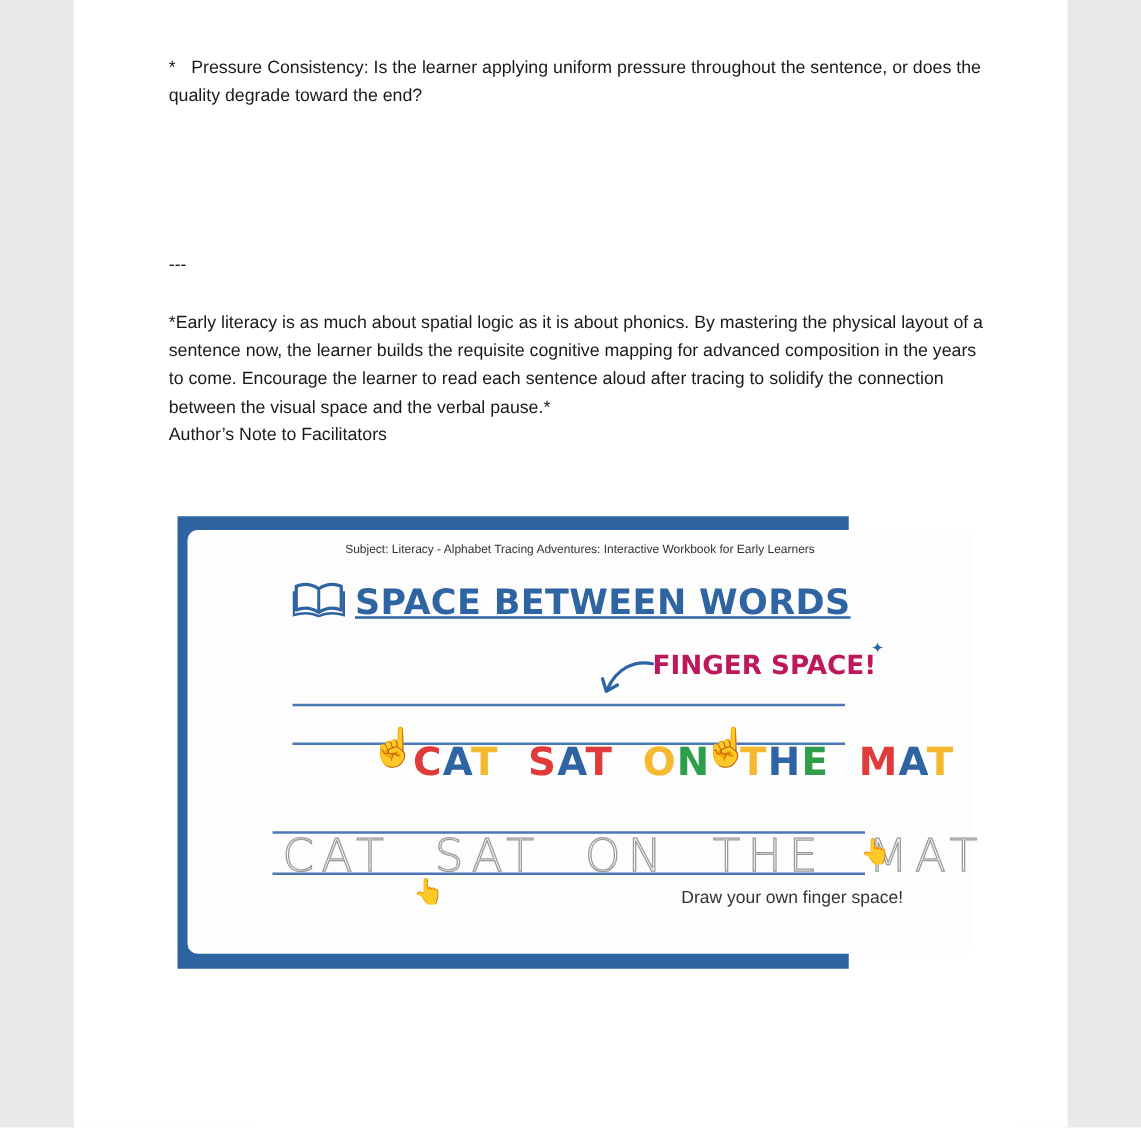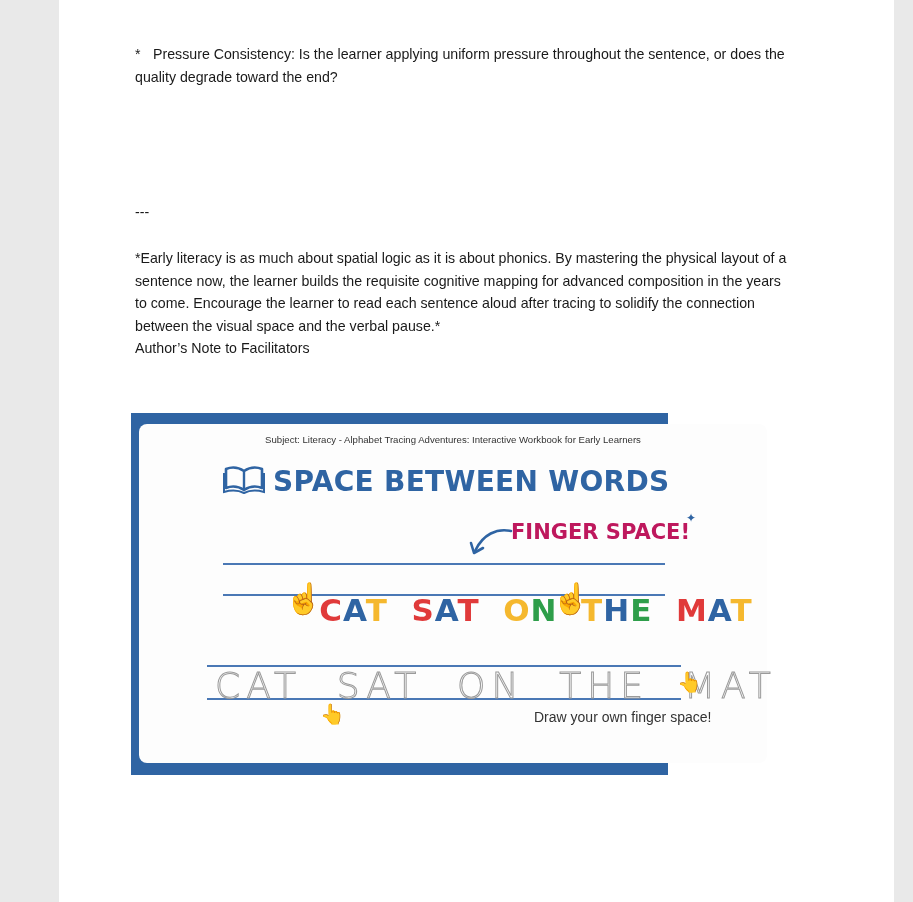--- a/index.html
+++ b/index.html
@@ -1,25 +1,25 @@
 <!DOCTYPE html>
 <html><head>
 <meta charset="utf-8">
 <style>
   html, body { margin:0; padding:0; }
   body { width:913px; height:902px; background:#e9e9e9; position:relative; overflow:hidden; font-family:"Liberation Sans", sans-serif; }
-  .page { position:absolute; left:59px; top:0; width:795px; height:902px; background:#ffffff;padding-left:40px; }
+  .page { position:absolute; left:59px; top:0; width:795px; height:902px; background:#ffffff; }
   .txt { position:absolute; left:76px; width:660px; font-size:14.2px; line-height:22.6px; color:#1a1a1a; }
   .txt p { margin:0; }
   .bullet-star { display:inline-block; width:18px; }
-  .figure { position:absolute; left:72px; top:413px; width:537px; height:362px; background:#2f64a3; }
+  .figure { position:absolute; left:83px; top:413px; width:537px; height:362px; background:#2f64a3; }
   .card { position:absolute; left:8px; top:11px; width:628px; height:339px; background:#fdfdfd; border-radius:8px; }
   .subject { position:absolute; left:0; width:100%; top:10px; text-align:center; font-size:9.6px; color:#333; }
   .title-row { position:absolute; left:84px; top:40px; display:flex; align-items:center; }
-  .title { font-family:"DejaVu Sans", sans-serif; font-weight:bold; font-size:28px; color:#2f64a3; letter-spacing:0.3px; margin-left:8px; }
+  .title { font-family:"DejaVu Sans", sans-serif; font-weight:bold; font-size:28px; color:#2f64a3; letter-spacing:0.3px; margin-left:8px;text-decoration:underline; }
   .finger-label { position:absolute; left:372px; top:96px; font-family:"DejaVu Sans", sans-serif; font-weight:bold; font-size:21px; color:#be185d; }
   .sparkle { position:absolute; left:547px; top:87px; color:#2f64a3; font-size:12px; }
   .arrow { position:absolute; left:330px; top:100px; }
   .line { position:absolute; height:2px; background:#4a78b5; }
   .sentence { position:absolute; left:86px; top:132px; font-family:"DejaVu Sans", sans-serif; font-weight:bold; font-size:31px; letter-spacing:1px; white-space:pre; }
   .hand { position:absolute; font-size:30px; line-height:1; }
   .trace { position:absolute; left:76px; top:241px; font-family:"DejaVu Sans", sans-serif; font-size:36px; color:transparent; -webkit-text-stroke:1px #9a9a9a; letter-spacing:6px; white-space:pre; font-weight:300; }
   .draw-label { position:absolute; left:395px; top:285px; font-size:14px; color:#333; }
   .tap { position:absolute; font-size:20px; line-height:1; }
 </style>

